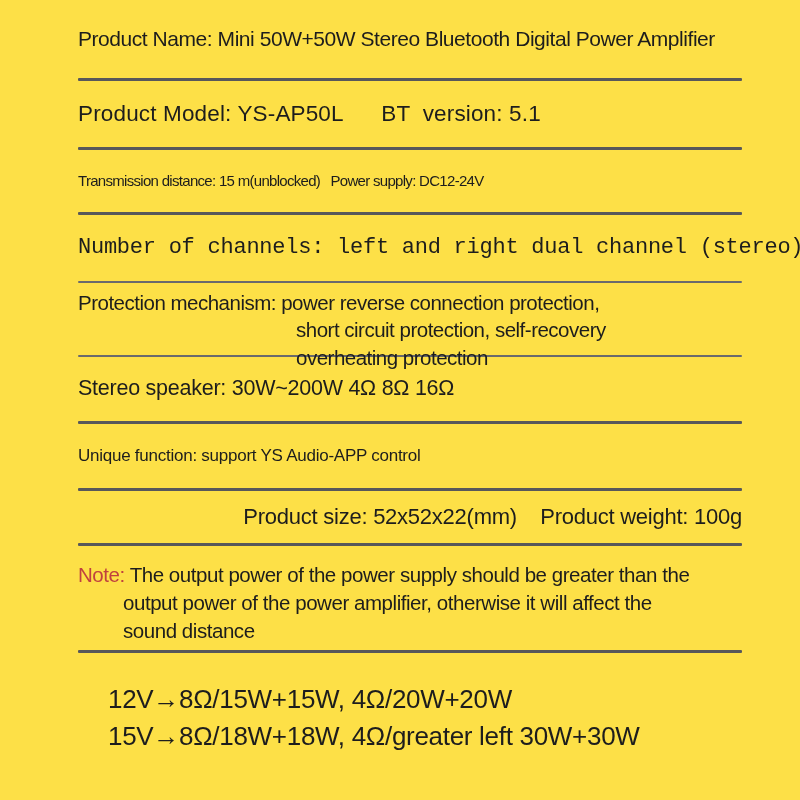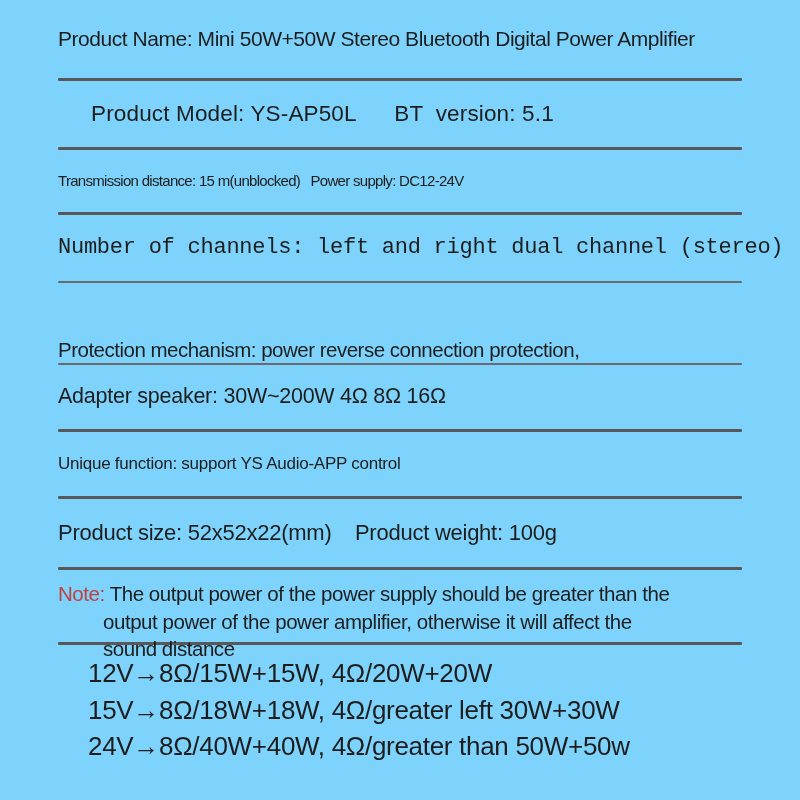--- a/index.html
+++ b/index.html
@@ -14,21 +14,22 @@
     font-family: "Liberation Sans", sans-serif;
     color: #1a1a1a;
     overflow: hidden;
   }
 
   .spec-sheet {
     position: relative;
     width: 800px;
     height: 800px;
     box-sizing: border-box;
-    background: #7dd3fc;
+    background: #fde047;
+    padding-left: 20px;
   }
 
   
   .spec-row {
     box-sizing: border-box;
     padding: 0 58px;
     display: flex;
     flex-direction: column;
     justify-content: center;
   }
@@ -51,42 +52,42 @@
   .divider.thin {
     height: 2px;
     background: #6a6a6c;
   }
 
   
   .row-product-name   { height: 78px; }
   .row-product-name   .spec-line { font-size: 21px; letter-spacing: -0.45px; }
 
   .row-product-model  { height: 66px; }
-  .row-product-model  .spec-line { font-size: 22.5px; letter-spacing: 0.15px; margin-left: 33px; }
+  .row-product-model  .spec-line { font-size: 22.5px; letter-spacing: 0.15px; }
 
   .row-transmission   { height: 62px; }
   .row-transmission   .spec-line { font-size: 15px; letter-spacing: -0.7px; }
 
   .row-channels       { height: 66px; font-family: Liberation Mono, monospace; }
   .row-channels       .spec-line { font-size: 22px; letter-spacing: -0.25px; }
 
-  .row-protection     { height: 80px; justify-content: flex-end; padding-top: 6px; }
+  .row-protection     { height: 72px; justify-content: space-between; padding-top: 6px; }
   .row-protection     .spec-line { font-size: 20.5px; line-height: 1.33; letter-spacing: -0.5px; }
   .row-protection     .indent { padding-left: 218px; }
 
   .row-adapter        { height: 64px; }
   .row-adapter        .spec-line { font-size: 21.5px; letter-spacing: -0.25px; }
 
   .row-unique         { height: 64px; }
   .row-unique         .spec-line { font-size: 17px; letter-spacing: -0.25px; }
 
-  .row-size           { height: 68px; }
+  .row-size           { height: 52px; align-items: flex-end; }
   .row-size           .spec-line { font-size: 22px; letter-spacing: -0.25px; }
 
-  .row-note           { height: 72px; justify-content: space-between; padding-top: 10px; }
+  .row-note           { height: 104px; justify-content: center; padding-top: 10px; }
   .row-note           .spec-line { font-size: 20.5px; line-height: 1.35; letter-spacing: -0.45px; }
   .row-note           .indent { padding-left: 45px; }
 
   .note-label {
     color: #c0413f;
   }
 
   .row-power-table    { height: 130px; justify-content: center; padding-left: 88px; }
   .row-power-table    .spec-line { font-size: 26px; line-height: 1.42; letter-spacing: -0.3px; }
 </style>
@@ -114,26 +115,28 @@
   <div class="divider"></div>
 
   <div class="spec-row row-channels">
     <div class="spec-line">Number of channels: left and right dual channel (stereo)</div>
   </div>
 
   <div class="divider thin"></div>
 
   <div class="spec-row row-protection">
     <div class="spec-line">Protection mechanism: power reverse connection protection,</div>
+    <div class="spec-line indent">short circuit protection, self-recovery</div>
+    <div class="spec-line indent">overheating protection</div>
   </div>
 
   <div class="divider thin"></div>
 
   <div class="spec-row row-adapter">
-    <div class="spec-line">Adapter speaker: 30W~200W 4Ω 8Ω 16Ω</div>
+    <div class="spec-line">Stereo speaker: 30W~200W 4Ω 8Ω 16Ω</div>
   </div>
 
   <div class="divider"></div>
 
   <div class="spec-row row-unique">
     <div class="spec-line">Unique function: support YS Audio-APP control</div>
   </div>
 
   <div class="divider"></div>
 
@@ -147,16 +150,15 @@
     <div class="spec-line"><span class="note-label">Note:</span><span> The output power of the power supply should be greater than the</span></div>
     <div class="spec-line indent">output power of the power amplifier, otherwise it will affect the</div>
     <div class="spec-line indent">sound distance</div>
   </div>
 
   <div class="divider"></div>
 
   <div class="spec-row row-power-table">
     <div class="spec-line">12V→8Ω/15W+15W, 4Ω/20W+20W</div>
     <div class="spec-line">15V→8Ω/18W+18W, 4Ω/greater left 30W+30W</div>
-    <div class="spec-line">24V→8Ω/40W+40W, 4Ω/greater than 50W+50w</div>
   </div>
 
 </div>
 
 </body></html>

